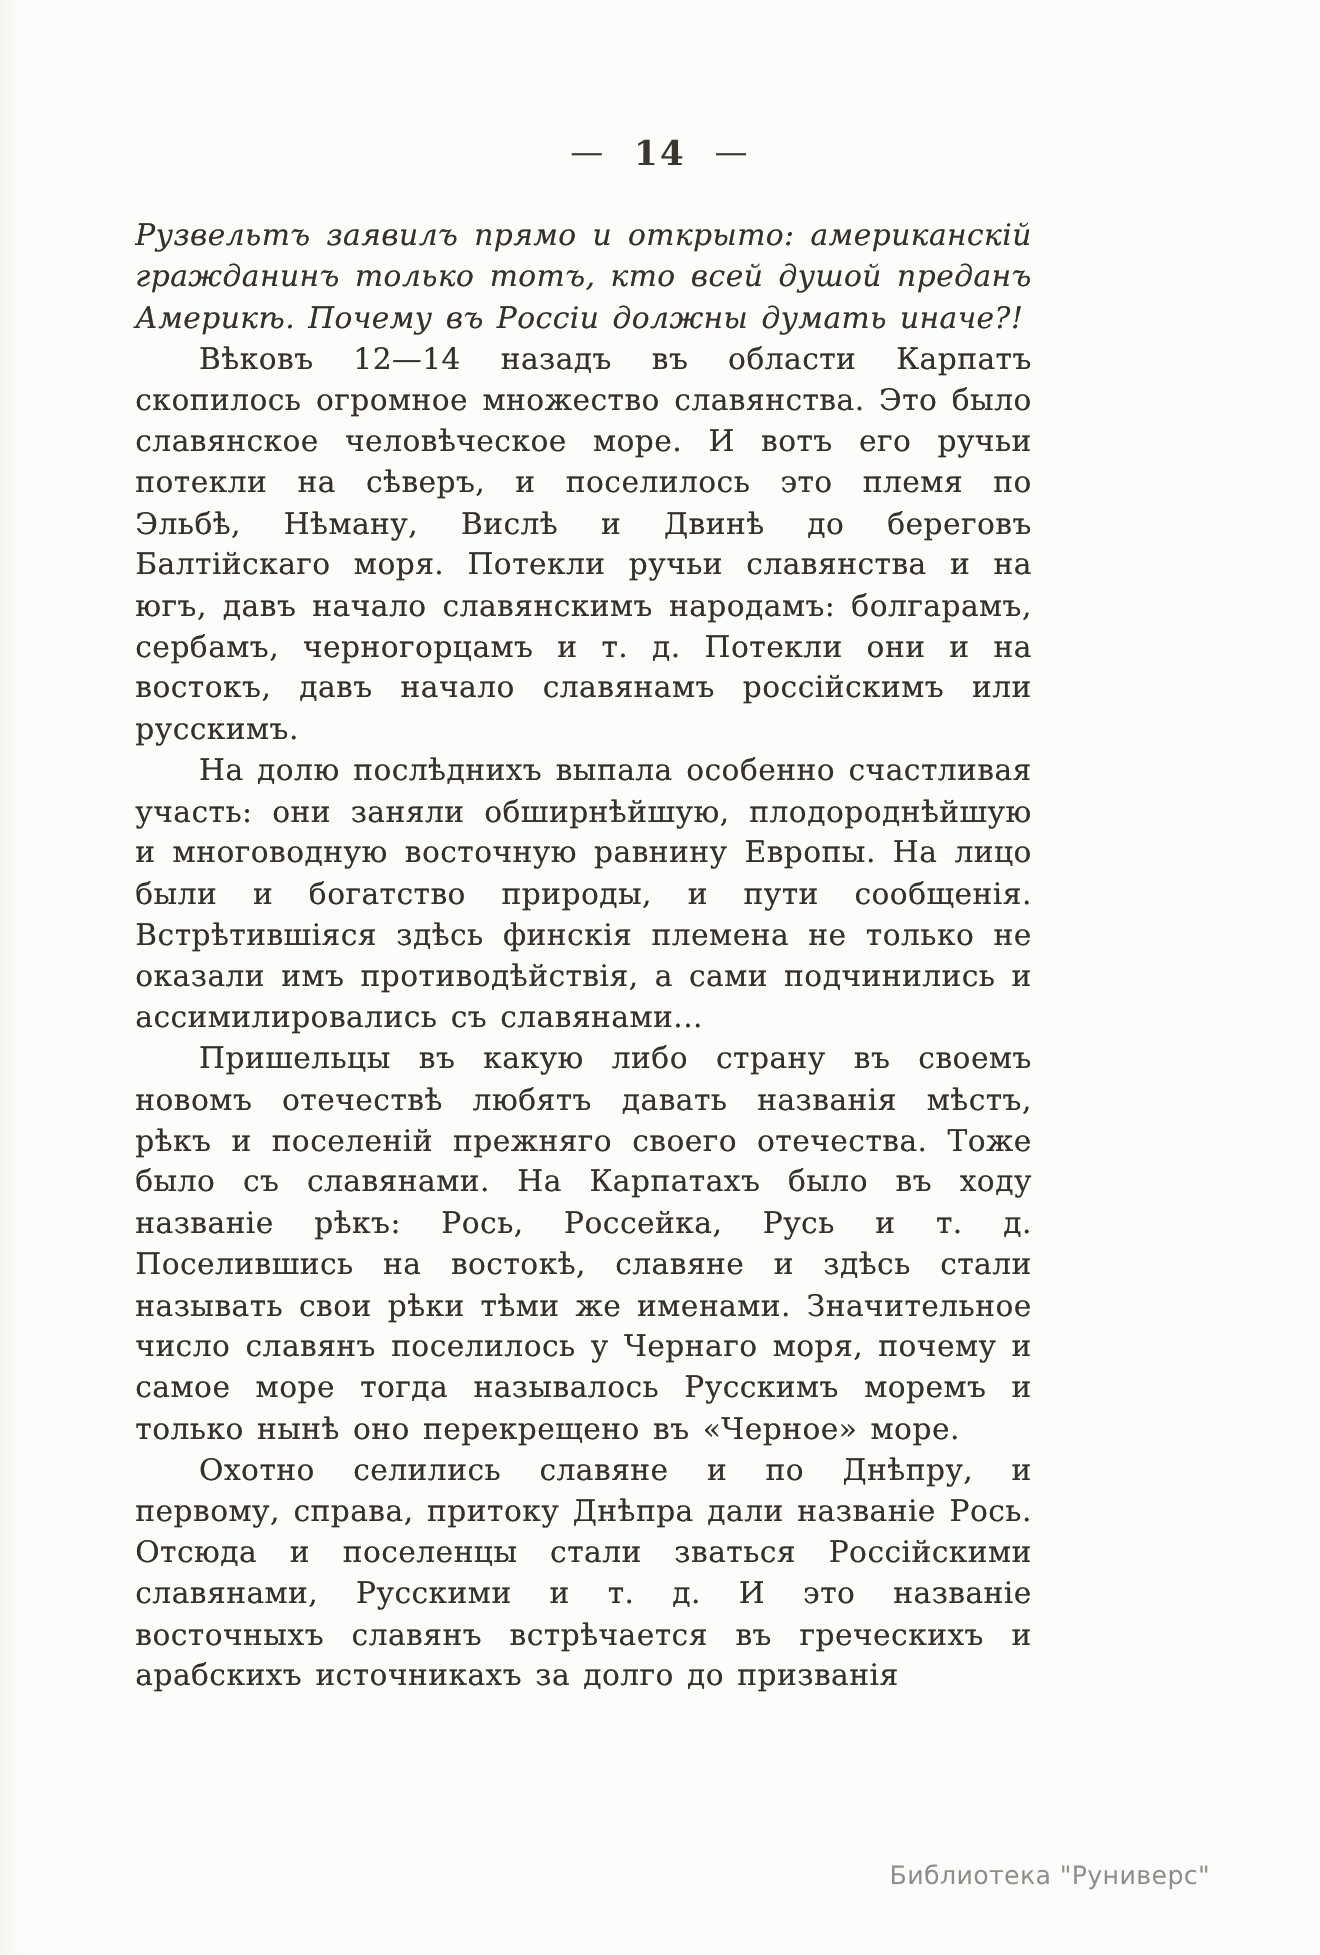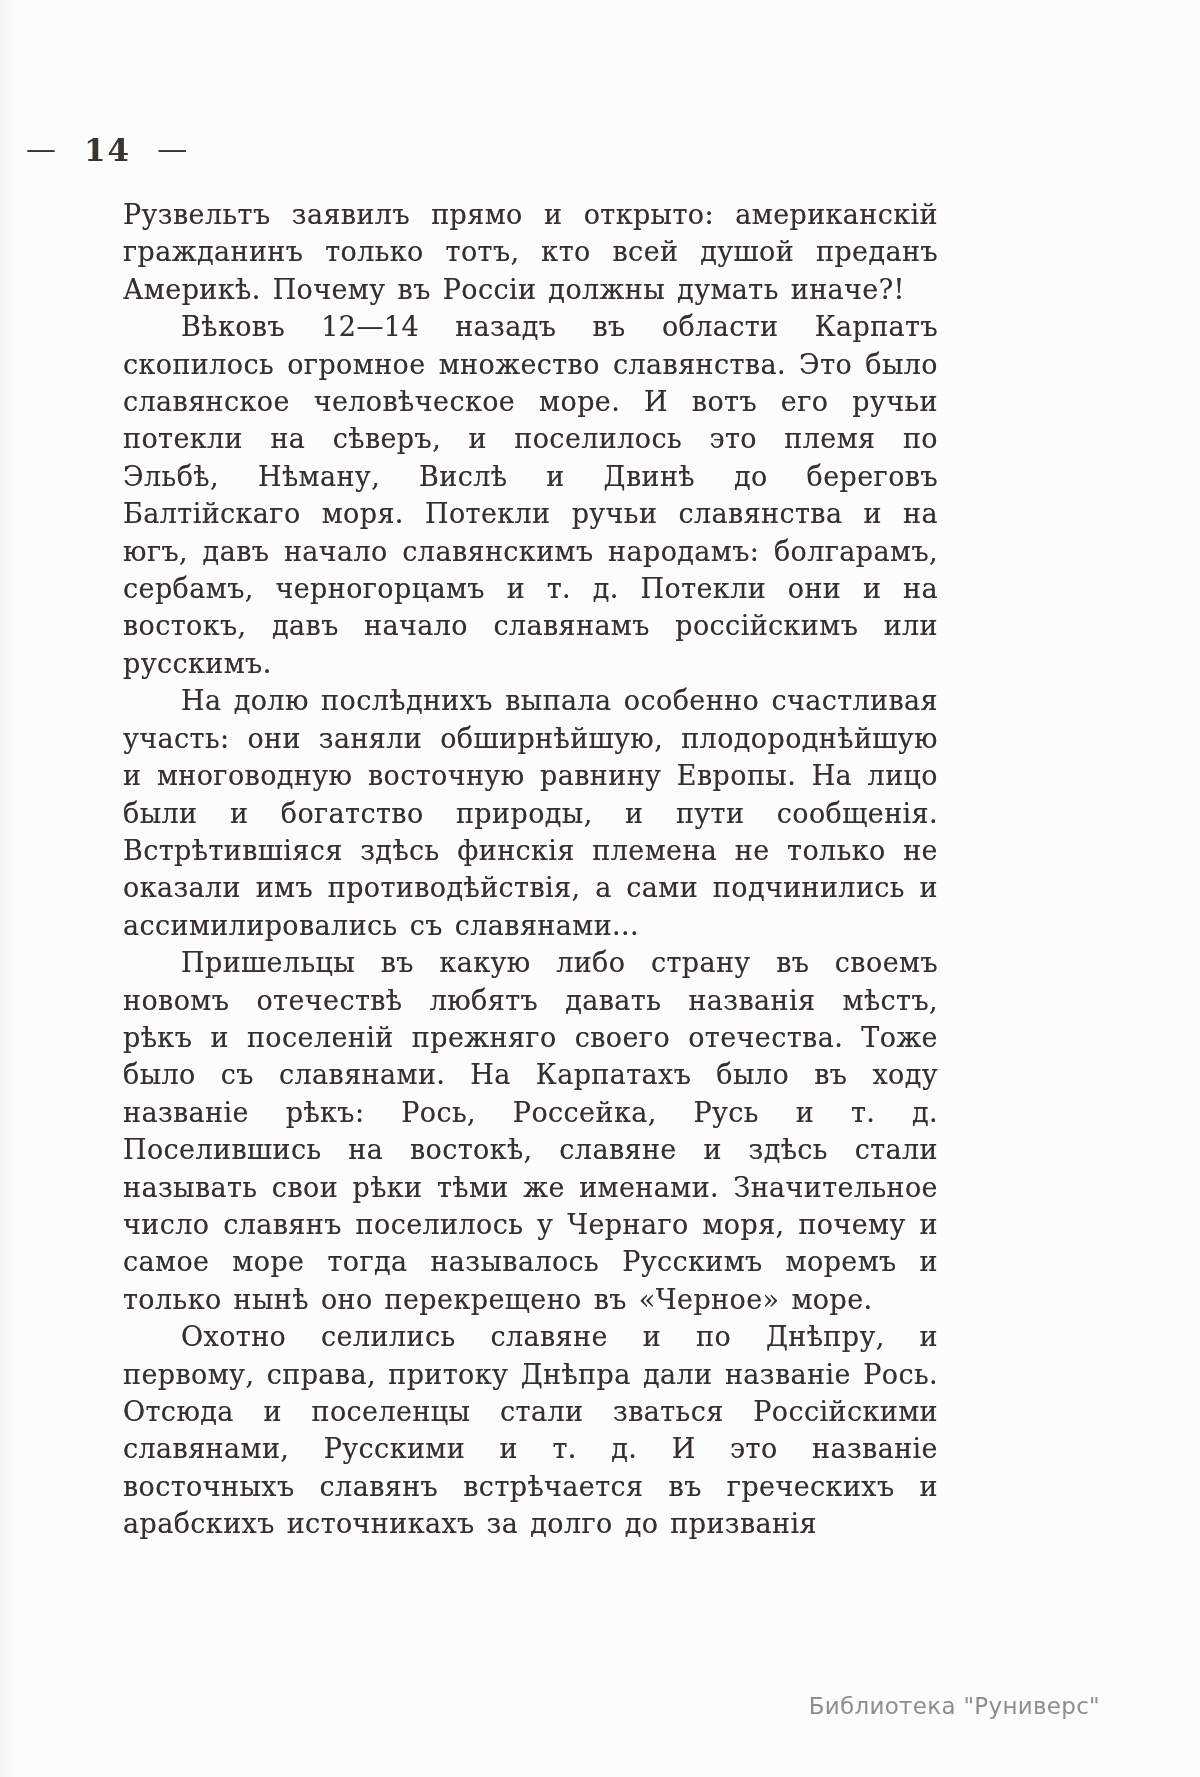--- a/index.html
+++ b/index.html
@@ -14,23 +14,24 @@
     margin: 0 auto;
     background: #fcfcfa;
     background-image: linear-gradient(90deg, #f4f4f1 0px, #fcfcfa 18px),
                       linear-gradient(#fdfdfb, #fbfbf8);
     overflow: hidden;
     font-family: "DejaVu Serif", "Liberation Serif", serif;
     color: #35302b;
   }
   .page-header {
     position: absolute;
-    top: 132px;
+    top: 122px;
     left: 0;
     width: 100%;
+    text-align: center;
     font-size: 30px;
     letter-spacing: 2px;
     color: #3a352f;
   }
   .page-header .dash {
     display: inline-block;
     margin: 0 26px;
     transform: translateY(-2px);
   }
   .page-header .num {
@@ -50,20 +51,21 @@
     line-height: 37.4px;
     text-align: justify;
     text-indent: 58px;
     word-spacing: 3px;
     letter-spacing: 0.4px;
     color: #35302b;
     text-shadow: 0 0 0.6px rgba(55,48,40,0.55);
   }
   .text-block p.no-indent {
     text-indent: 0;
+    font-style: italic;
   }
   .watermark {
     position: absolute;
     right: 100px;
     bottom: 58px;
     font-family: "DejaVu Sans", "Liberation Sans", sans-serif;
     font-size: 23px;
     color: #8d8d8b;
     letter-spacing: 0.3px;
   }

